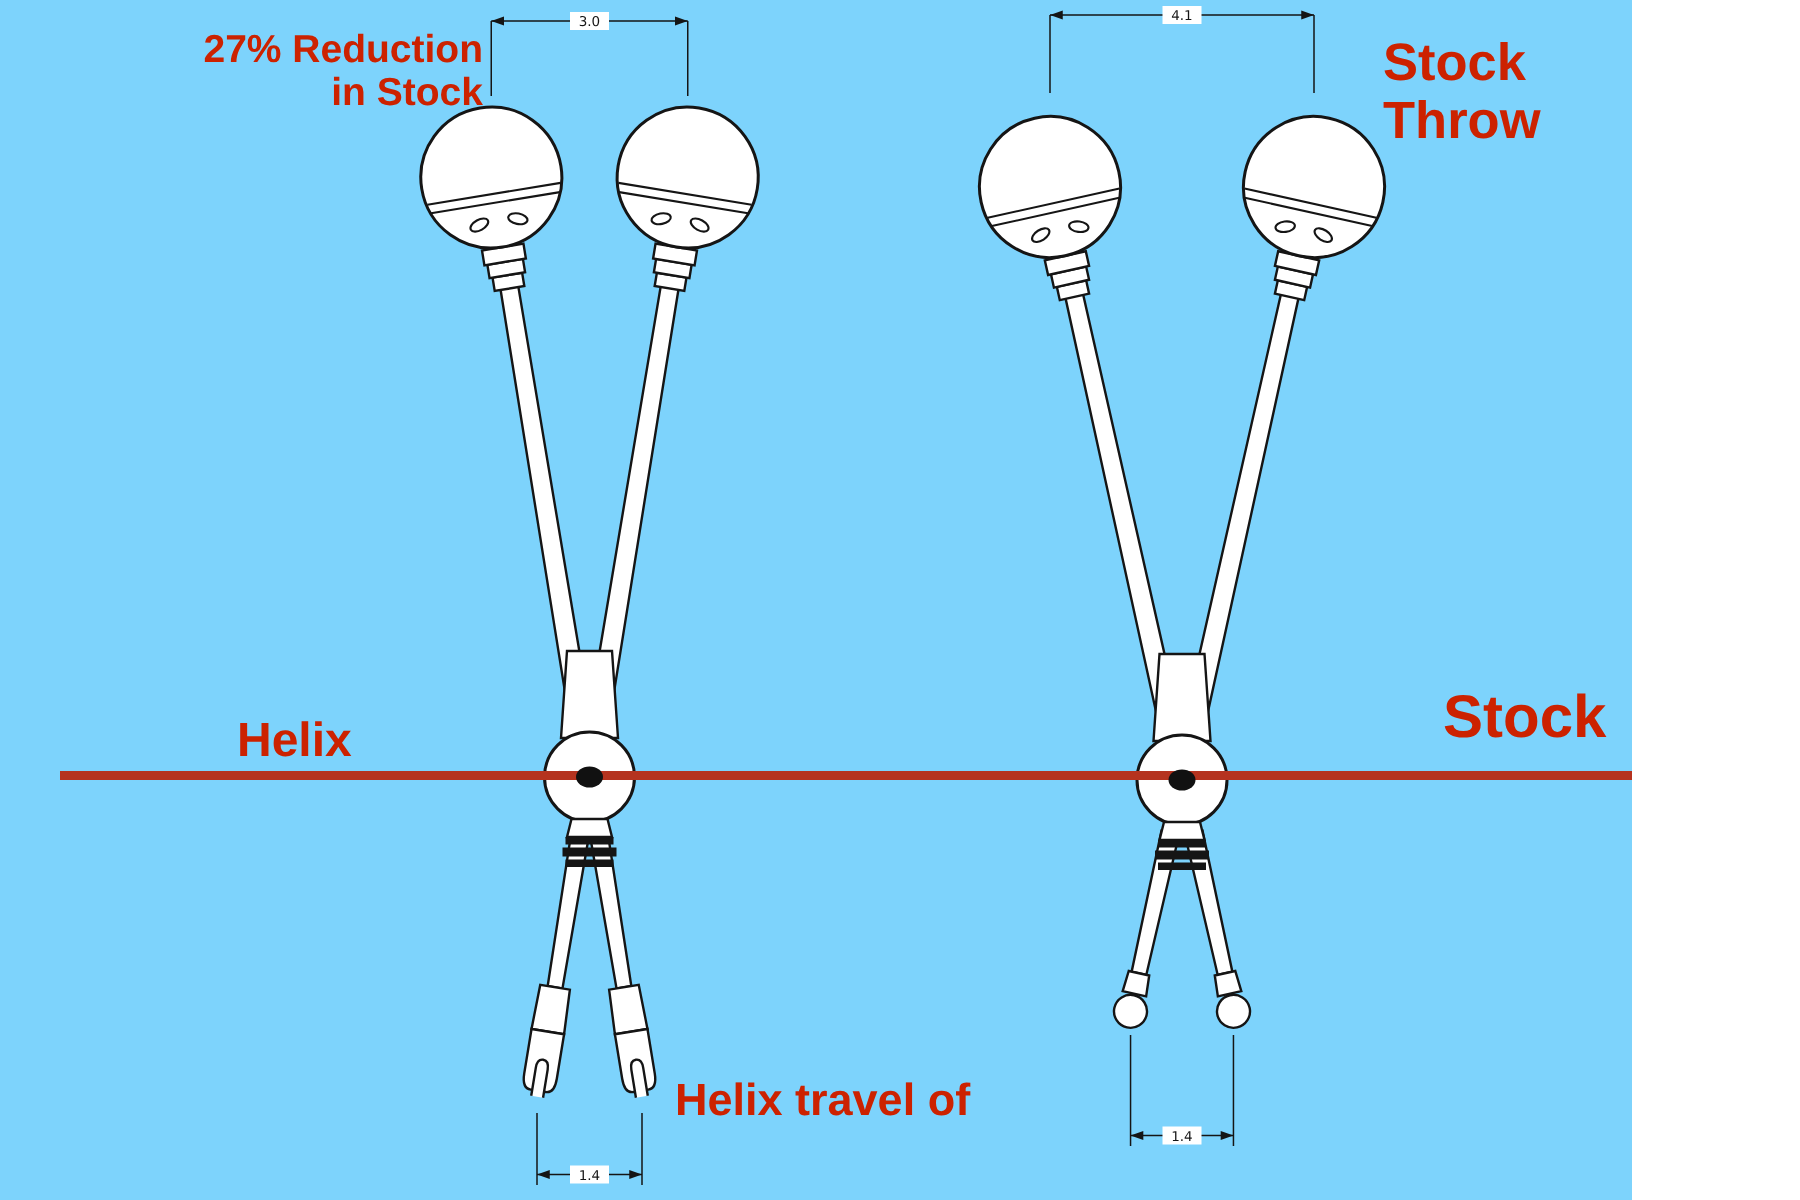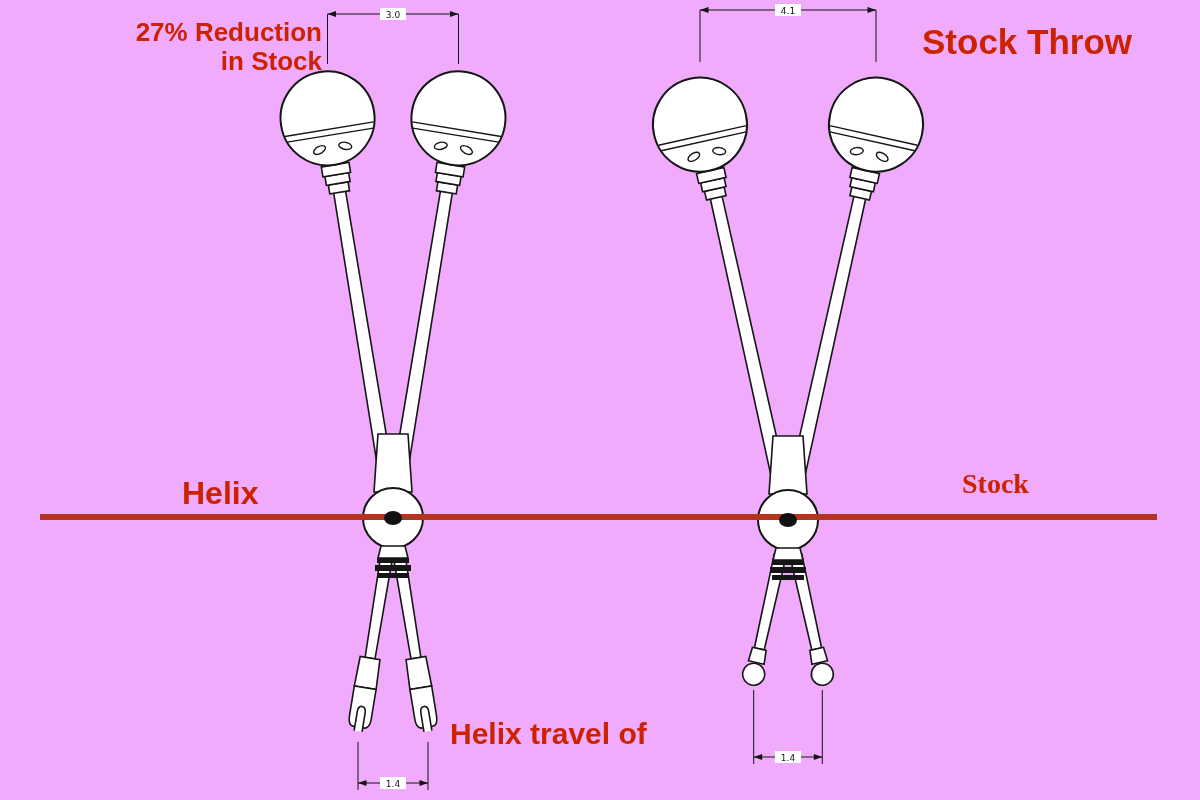--- a/index.html
+++ b/index.html
@@ -1,29 +1,29 @@
 <!DOCTYPE html>
 <html><head>
 <meta charset="utf-8">
 <style>
   html,body{margin:0;padding:0;background:#fff;}
-  #stage{position:relative;width:1200px;height:800px;background:#f0abfc;overflow:hidden;
+  #stage{position:relative;width:1088px;height:800px;background:#7dd3fc;overflow:hidden;
          font-family:"Liberation Sans",sans-serif;}
   svg{position:absolute;left:0;top:0;}
   .part{fill:#ffffff;stroke:#151515;stroke-width:1.6;}
   .part2{fill:#ffffff;stroke:#151515;stroke-width:2;}
   .ln{stroke:#151515;stroke-width:1.4;fill:none;}
   .dim line{stroke:#151515;stroke-width:1;}
   .dim polygon{fill:#151515;}
   .dimtext{font:9px "DejaVu Sans",sans-serif;fill:#151515;text-anchor:middle;}
   .redlabel{position:absolute;color:#cc2200;font-weight:700;line-height:1.12;}
   .lbl-reduction{left:92px;top:18px;width:230px;text-align:right;font-size:26px;}
   .lbl-stockthrow{left:898px;top:22px;font-size:35px;margin-left:24px;}
-  .lbl-helix{left:158px;top:476px;font-size:32px;margin-left:24px;}
-  .lbl-stock{left:962px;top:468px;font-size:28px;font-family:Liberation Serif, serif;}
+  .lbl-helix{left:158px;top:476px;font-size:32px;}
+  .lbl-stock{left:962px;top:456px;font-size:40px;}
   .lbl-note{left:450px;top:716px;font-size:30px;line-height:1.2;}
 </style>
 </head>
 <body>
 
 <div id="stage">
 
   <svg width="1200" height="800" viewBox="0 0 1200 800">
     <defs>
       <g id="upper-lever">

